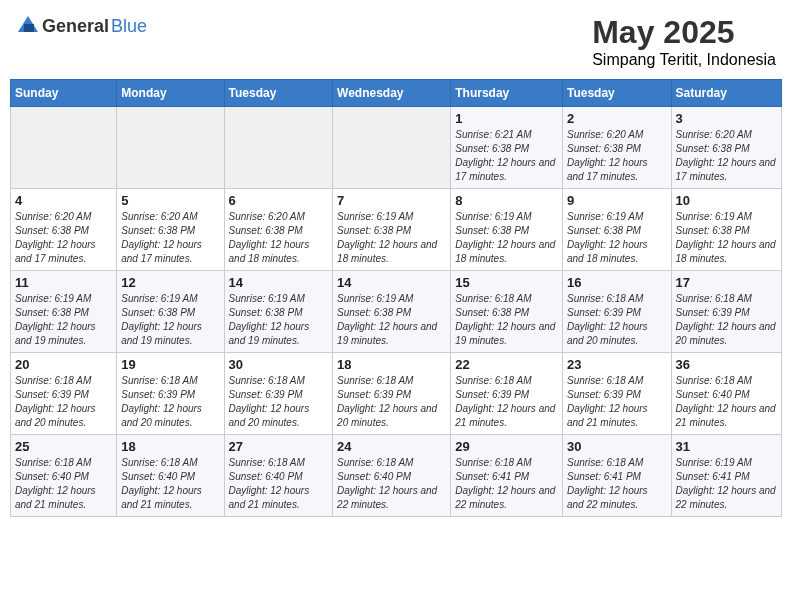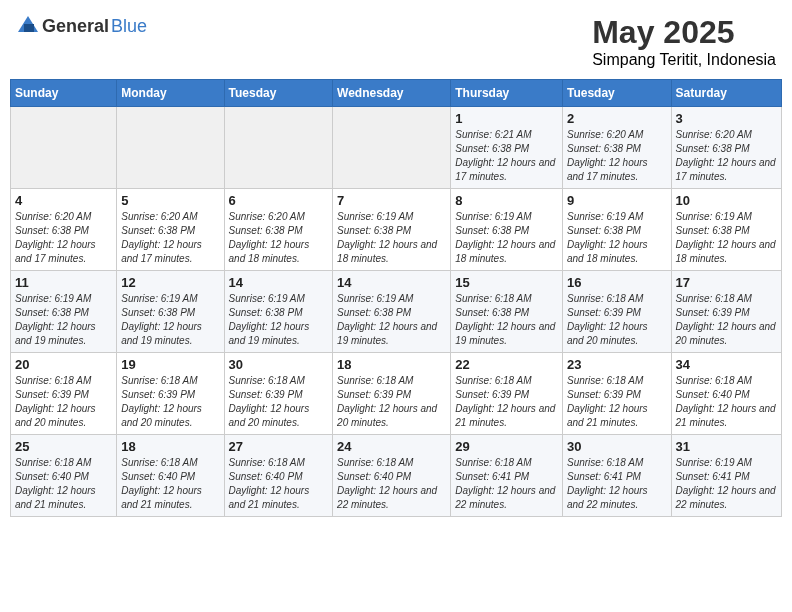--- a/index.html
+++ b/index.html
@@ -267,21 +267,21 @@
 Sunset: 6:39 PM
 Daylight: 12 hours and 21 minutes.</div>
         </td>
         <td>
           <span class="day-num">23</span>
           <div class="day-info" style="white-space: pre-line;">Sunrise: 6:18 AM
 Sunset: 6:39 PM
 Daylight: 12 hours and 21 minutes.</div>
         </td>
         <td>
-          <span class="day-num">34</span>
+          <span class="day-num">36</span>
           <div class="day-info" style="white-space: pre-line;">Sunrise: 6:18 AM
 Sunset: 6:40 PM
 Daylight: 12 hours and 21 minutes.</div>
         </td>
       </tr>
       <tr>
         <td>
           <span class="day-num">25</span>
           <div class="day-info" style="white-space: pre-line;">Sunrise: 6:18 AM
 Sunset: 6:40 PM

